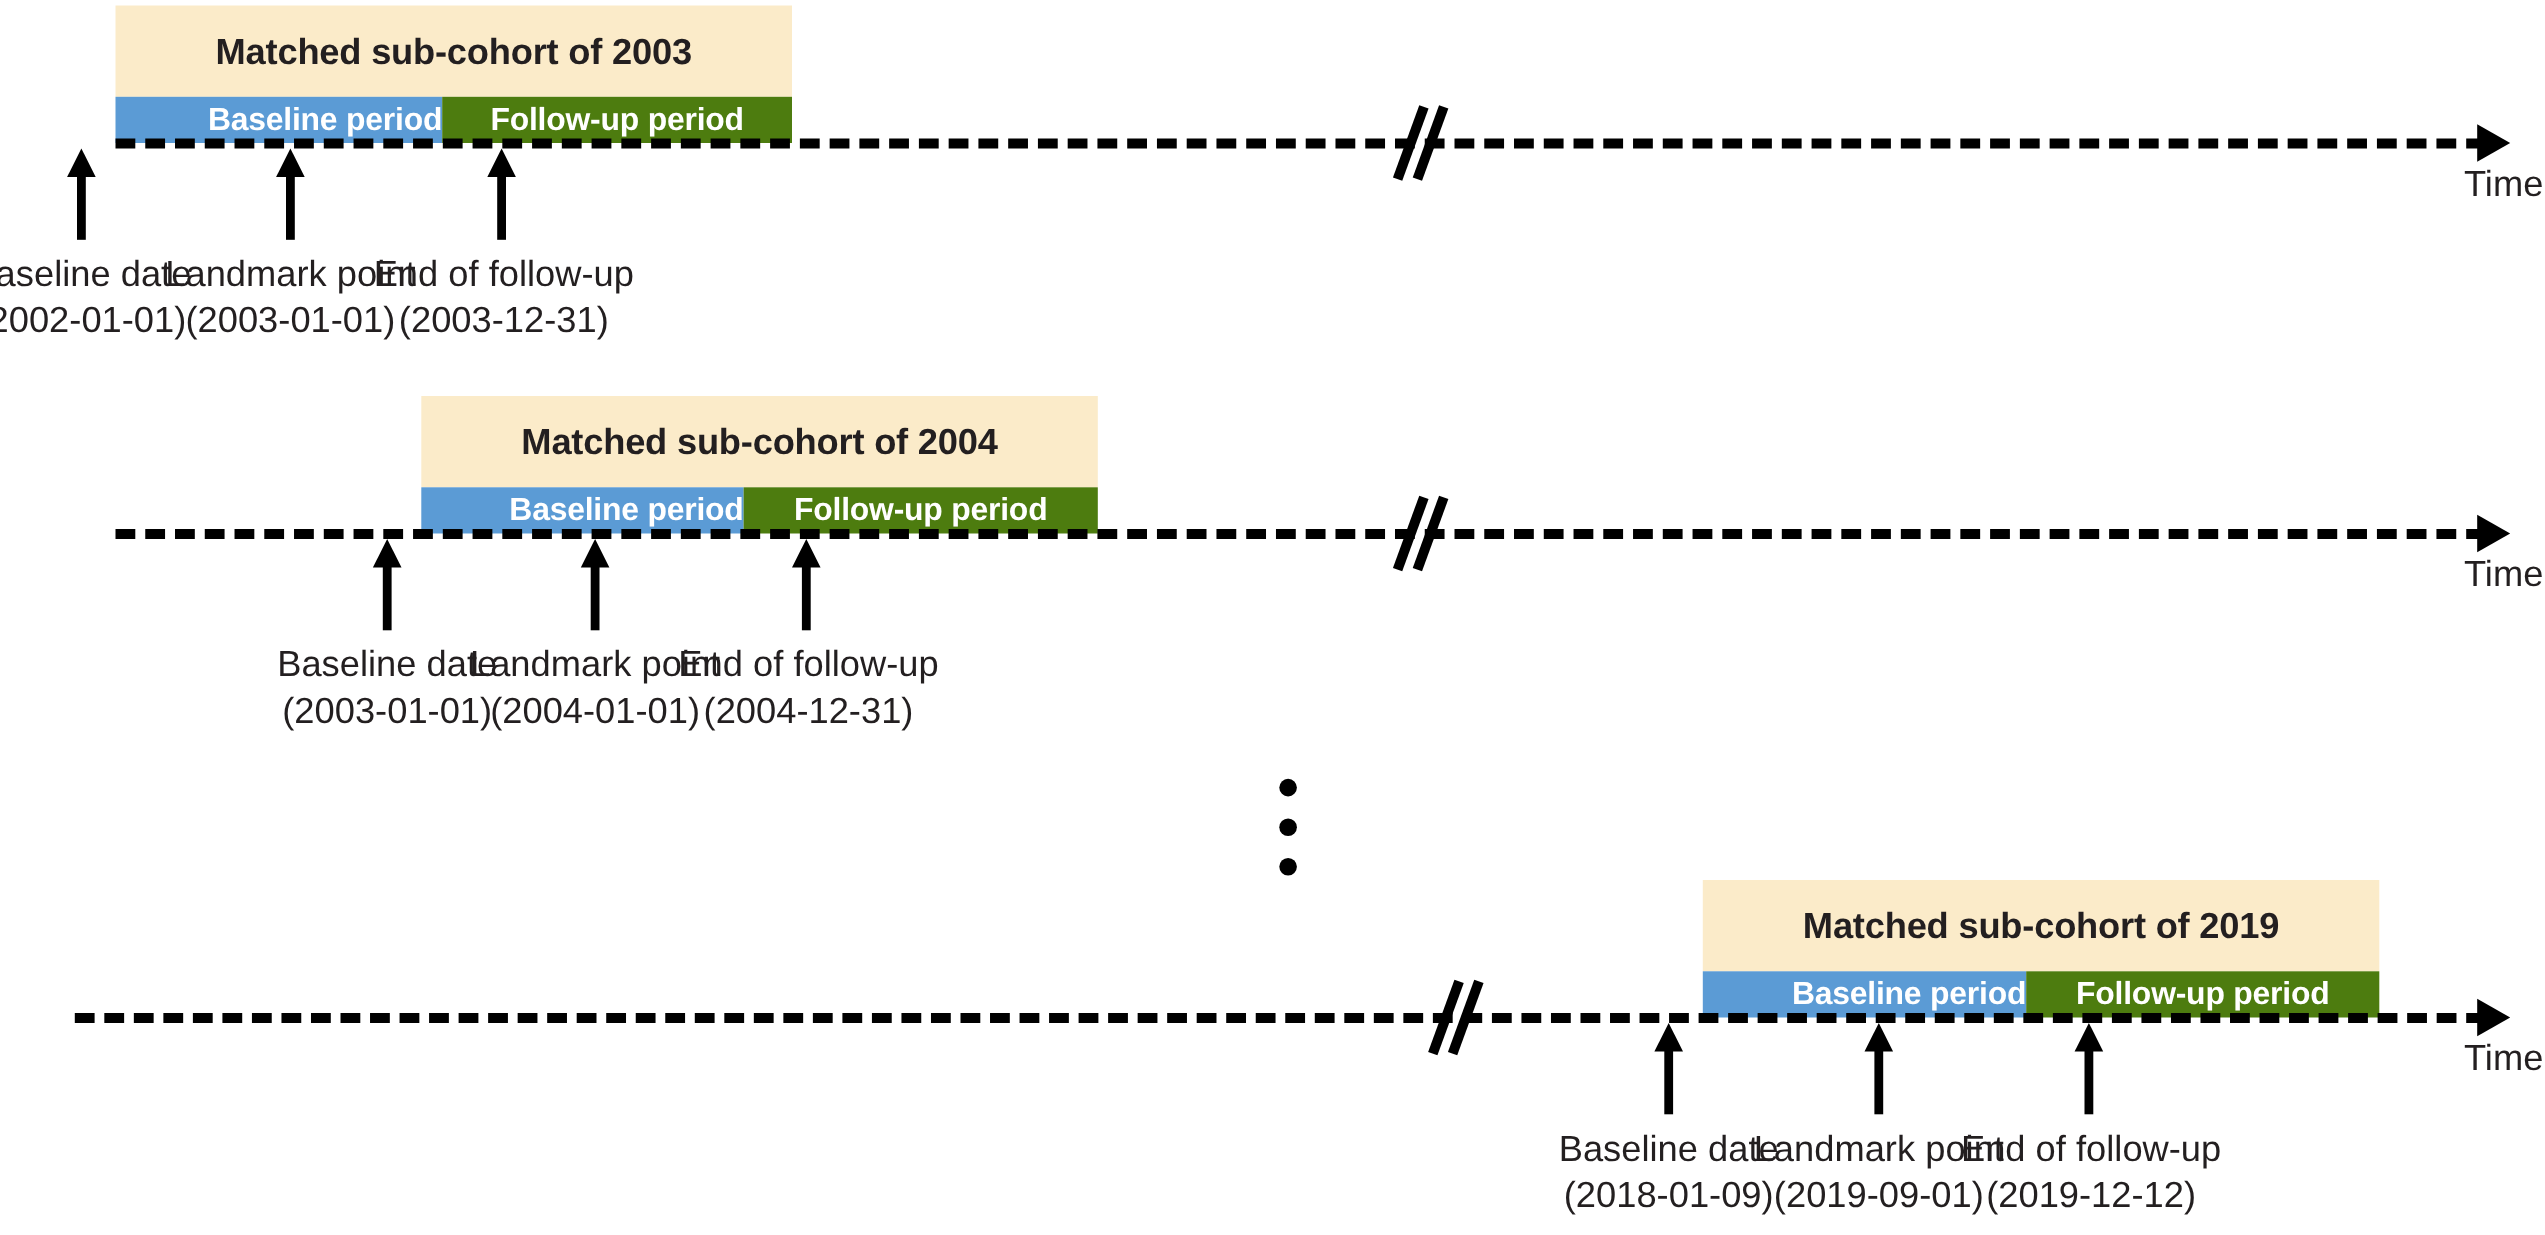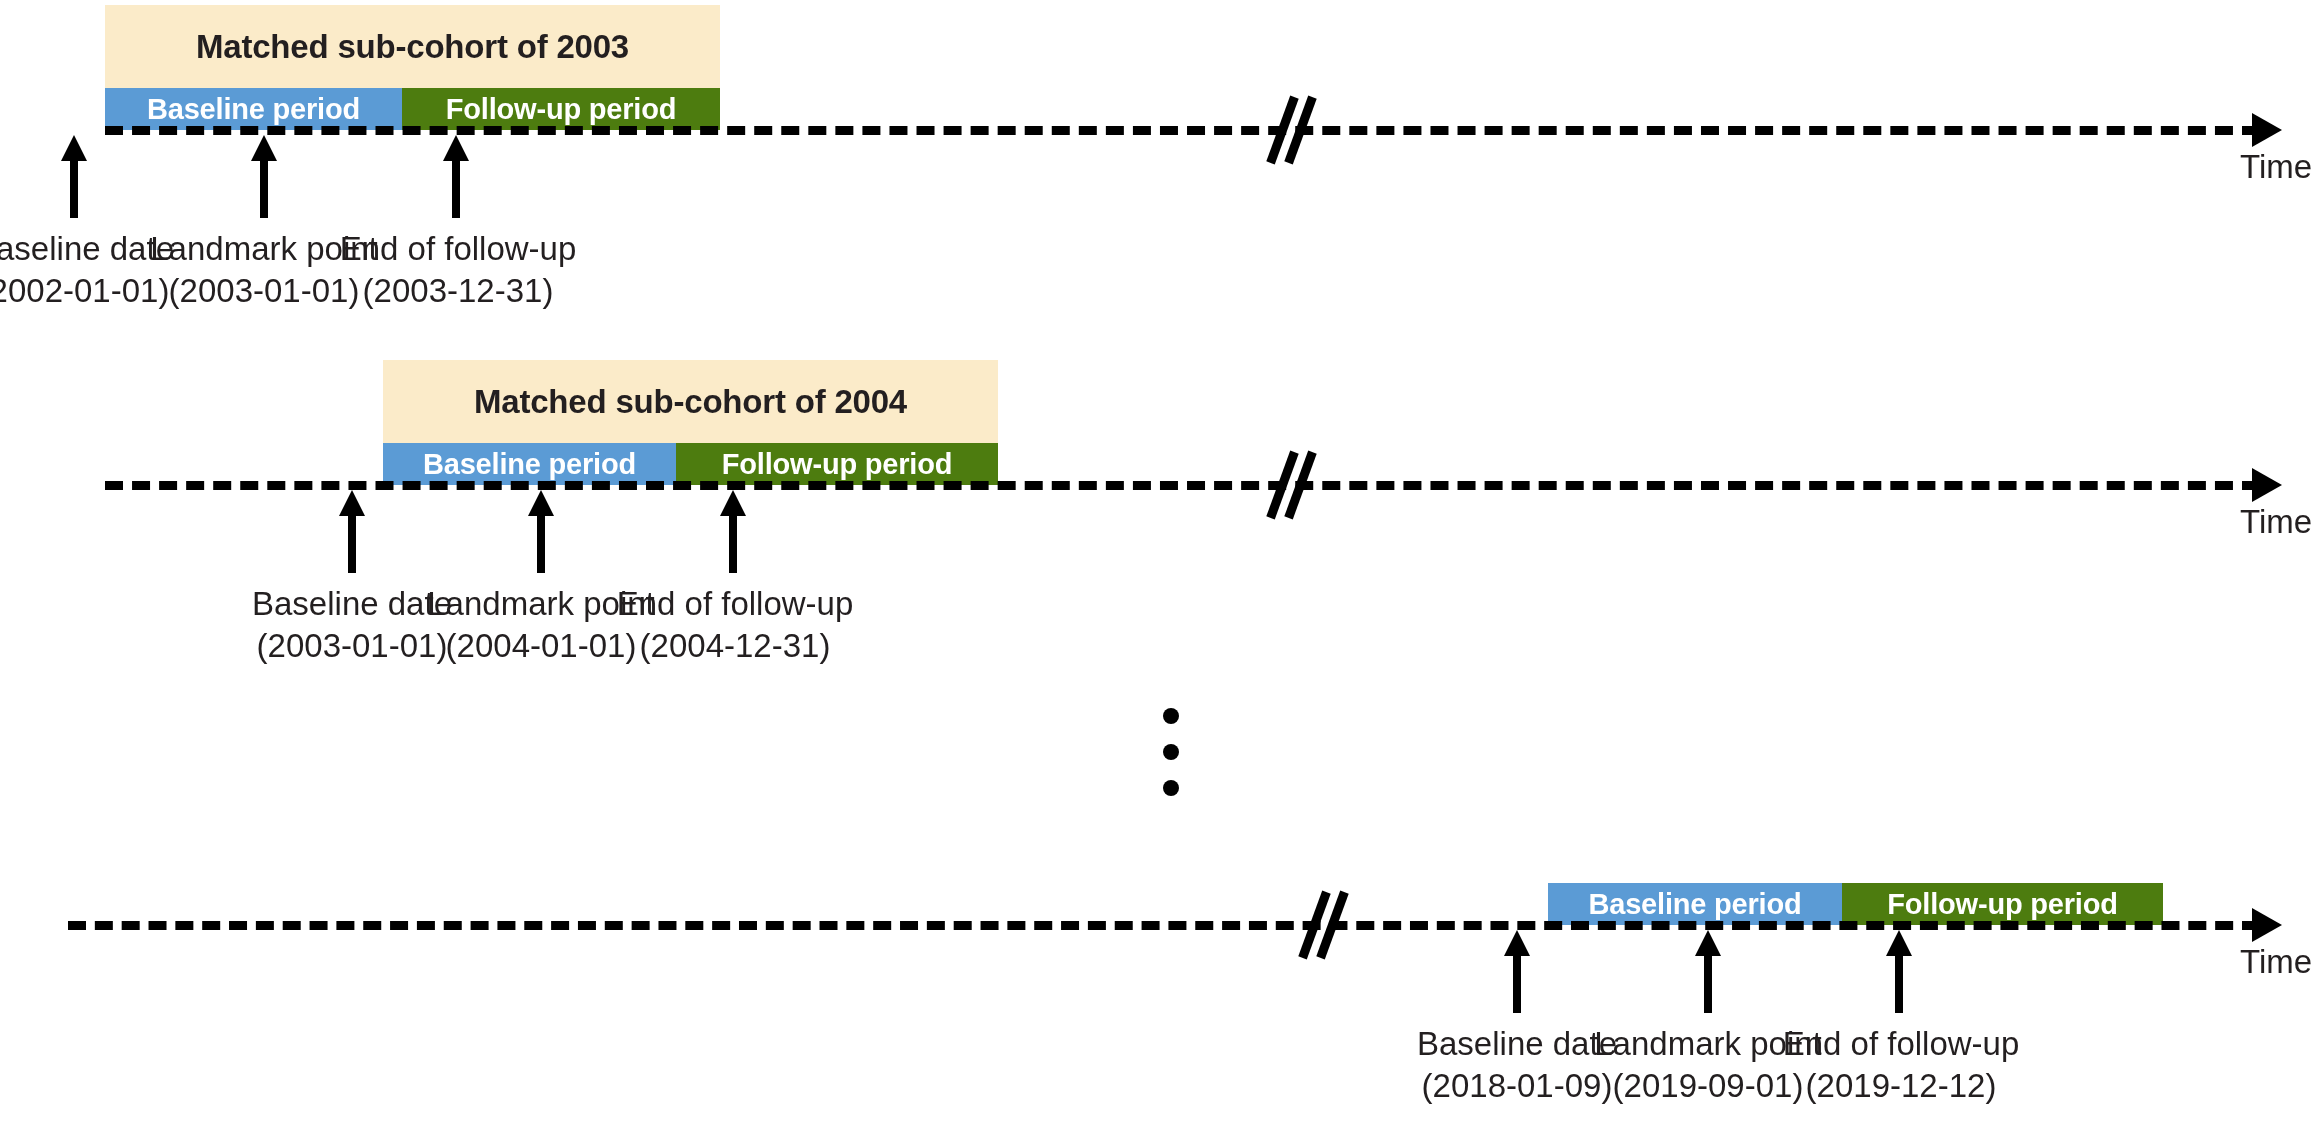--- a/index.html
+++ b/index.html
@@ -76,21 +76,21 @@
     letter-spacing: -0.2px;
     white-space: nowrap;
   }
   .period-bar {
     position: absolute;
     height: 42px;
     display: flex;
     align-items: center;
     justify-content: center;
   }
-  .period-bar.baseline { background: #5b9bd5; }
+  .period-bar.baseline { background: #5b9bd5; justify-content: flex-end; }
   .period-bar.followup { background: #4d7c0f; }
   .period-bar-text {
     font-size: 29px;
     font-weight: bold;
     color: #ffffff;
     white-space: nowrap;
     letter-spacing: -0.2px;
   }
 
   
@@ -239,20 +239,23 @@
   </div>
 
   <div class="vdots" style="left:1163px; top:708px;">
     <i></i>
       <i></i>
       <i></i>
   </div>
 
   <div class="cohort-row" style="top:800px;height:323px;">
 
+    <div class="cohort-banner" style="left:1548px; top:0px; width:615px;">
+      <span class="cohort-banner-text">Matched sub-cohort of 2019</span>
+    </div>
 
     <div class="period-bar baseline" style="left:1548px; top:83px; width:294px;">
       <span class="period-bar-text">Baseline period</span>
     </div>
 
     <div class="period-bar followup" style="left:1842px; top:83px; width:321px;">
       <span class="period-bar-text">Follow-up period</span>
     </div>
 
     <div class="timeline" style="left:68px; top:121px; width:2192px;"></div>

